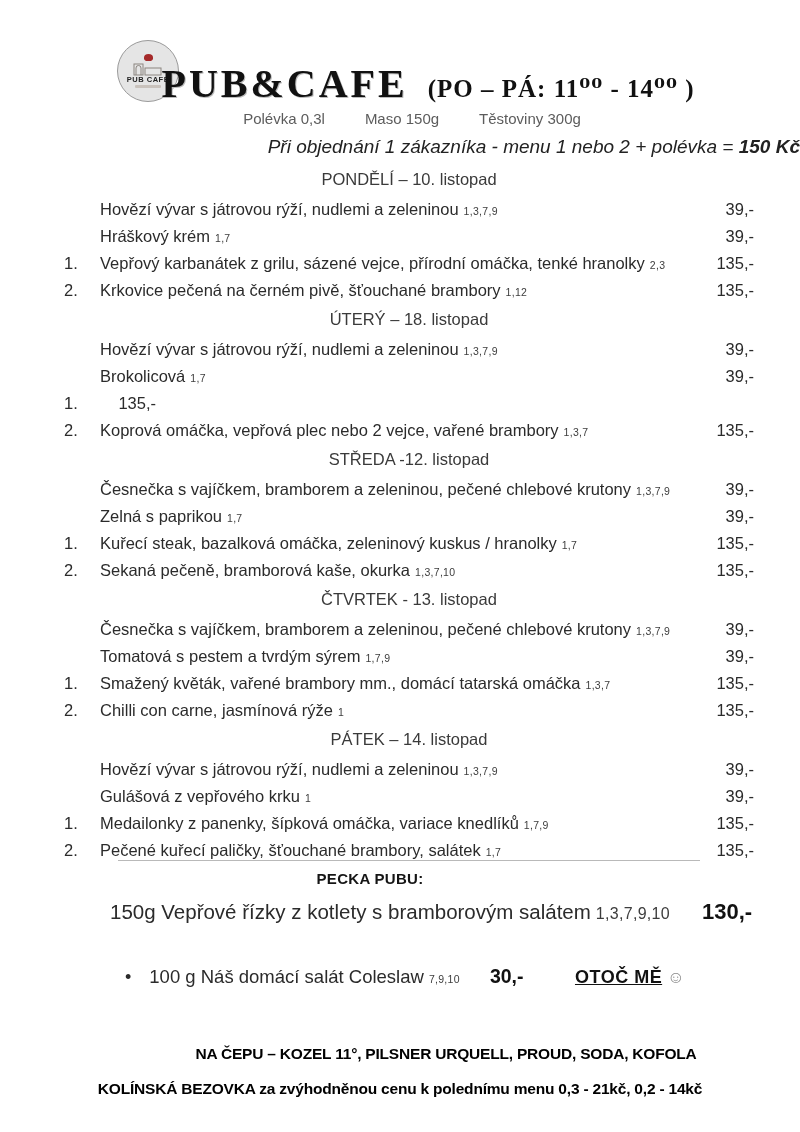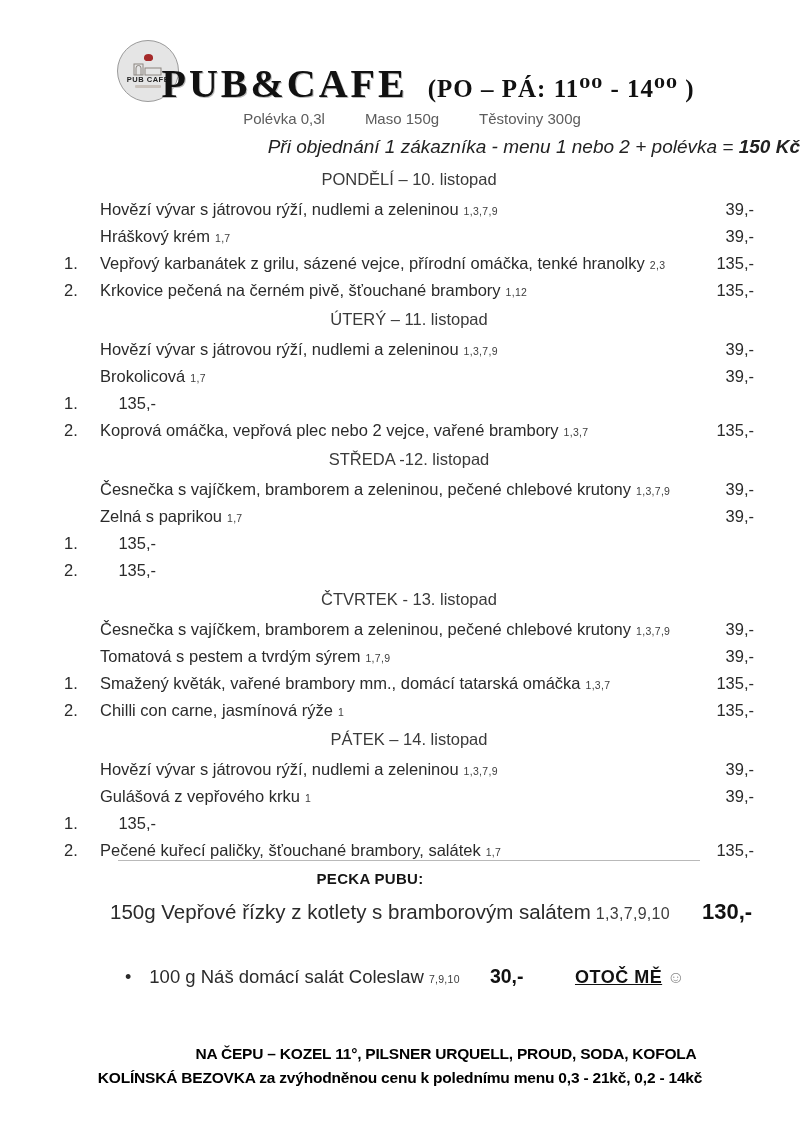--- a/index.html
+++ b/index.html
@@ -46,21 +46,21 @@
   .bullet-row{margin-top:40px;margin-left:125px;margin-right:55px;display:flex;align-items:baseline;
     font-size:18.5px;color:#2b2b2b;}
   .bullet{margin-right:18px;font-size:18px;}
   .bullet-price{font-weight:bold;font-size:19.5px;margin-left:30px;color:#111;}
   .flip{margin-left:auto;font-weight:bold;font-size:18px;color:#111;text-decoration:underline;letter-spacing:.5px;}
   .smiley{color:#8a8a8a;font-weight:normal;text-decoration:none;display:inline-block;margin-left:5px;font-size:17px;}
   
   #footer{position:absolute;top:1002px;left:0;width:800px;}
   .foot-line1{position:absolute;top:43px;left:0;width:800px;text-align:center;font-weight:bold;
     font-size:15.5px;color:#000;transform:translateX(46px);letter-spacing:-0.2px;}
-  .foot-line2{position:absolute;top:67px;left:0;width:800px;text-align:center;font-weight:bold;
+  .foot-line2{position:absolute;top:78px;left:0;width:800px;text-align:center;font-weight:bold;
     font-size:15.5px;color:#000;letter-spacing:-0.2px;}
 </style>
 </head>
 <body>
 
 <div class="logo logo-top">
   <span class="flower"></span>
   <svg class="bldg" width="30" height="14" viewBox="0 0 30 14">
     <rect x="1" y="2" width="9" height="11" fill="none" stroke="#8c8680" stroke-width="1"></rect>
     <rect x="12" y="6" width="16" height="7" fill="none" stroke="#8c8680" stroke-width="1"></rect>
@@ -109,21 +109,21 @@
 
   <div class="menu-row">
     <span class="num">2.</span>
     <span class="txt"><span>Krkovice pečená na černém pivě, šťouchané brambory</span><span class="alg">1,12</span></span>
     <span class="price">135,-</span>
   </div>
 </div>
   </div>
 
   <div class="day">
-    <div class="day-title">ÚTERÝ – 11. listopad</div>
+    <div class="day-title">ÚTERÝ – 18. listopad</div>
     <div>
   <div class="menu-row">
     <span class="num"></span>
     <span class="txt"><span>Hovězí vývar s játrovou rýží, nudlemi a zeleninou</span><span class="alg">1,3,7,9</span></span>
     <span class="price">39,-</span>
   </div>
 
   <div class="menu-row">
     <span class="num"></span>
     <span class="txt"><span>Brokolicová</span><span class="alg">1,7</span></span>
@@ -153,25 +153,27 @@
   </div>
 
   <div class="menu-row">
     <span class="num"></span>
     <span class="txt"><span>Zelná s paprikou</span><span class="alg">1,7</span></span>
     <span class="price">39,-</span>
   </div>
 
   <div class="menu-row">
     <span class="num">1.</span>
-    <span class="price">135,-</span>
-  </div>
-
-  <div class="menu-row">
-    <span class="num">2.</span>
+    <span class="txt"><span>Kuřecí steak, bazalková omáčka, zeleninový kuskus / hranolky</span><span class="alg">1,7</span></span>
+    <span class="price">135,-</span>
+  </div>
+
+  <div class="menu-row">
+    <span class="num">2.</span>
+    <span class="txt"><span>Sekaná pečeně, bramborová kaše, okurka</span><span class="alg">1,3,7,10</span></span>
     <span class="price">135,-</span>
   </div>
 </div>
   </div>
 
   <div class="day">
     <div class="day-title">ČTVRTEK - 13. listopad</div>
     <div>
   <div class="menu-row">
     <span class="num"></span>
@@ -209,20 +211,21 @@
   </div>
 
   <div class="menu-row">
     <span class="num"></span>
     <span class="txt"><span>Gulášová z vepřového krku</span><span class="alg">1</span></span>
     <span class="price">39,-</span>
   </div>
 
   <div class="menu-row">
     <span class="num">1.</span>
+    <span class="txt"><span>Medailonky z panenky, šípková omáčka, variace knedlíků</span><span class="alg">1,7,9</span></span>
     <span class="price">135,-</span>
   </div>
 
   <div class="menu-row">
     <span class="num">2.</span>
     <span class="txt"><span>Pečené kuřecí paličky, šťouchané brambory, salátek</span><span class="alg">1,7</span></span>
     <span class="price">135,-</span>
   </div>
 </div>
   </div>

